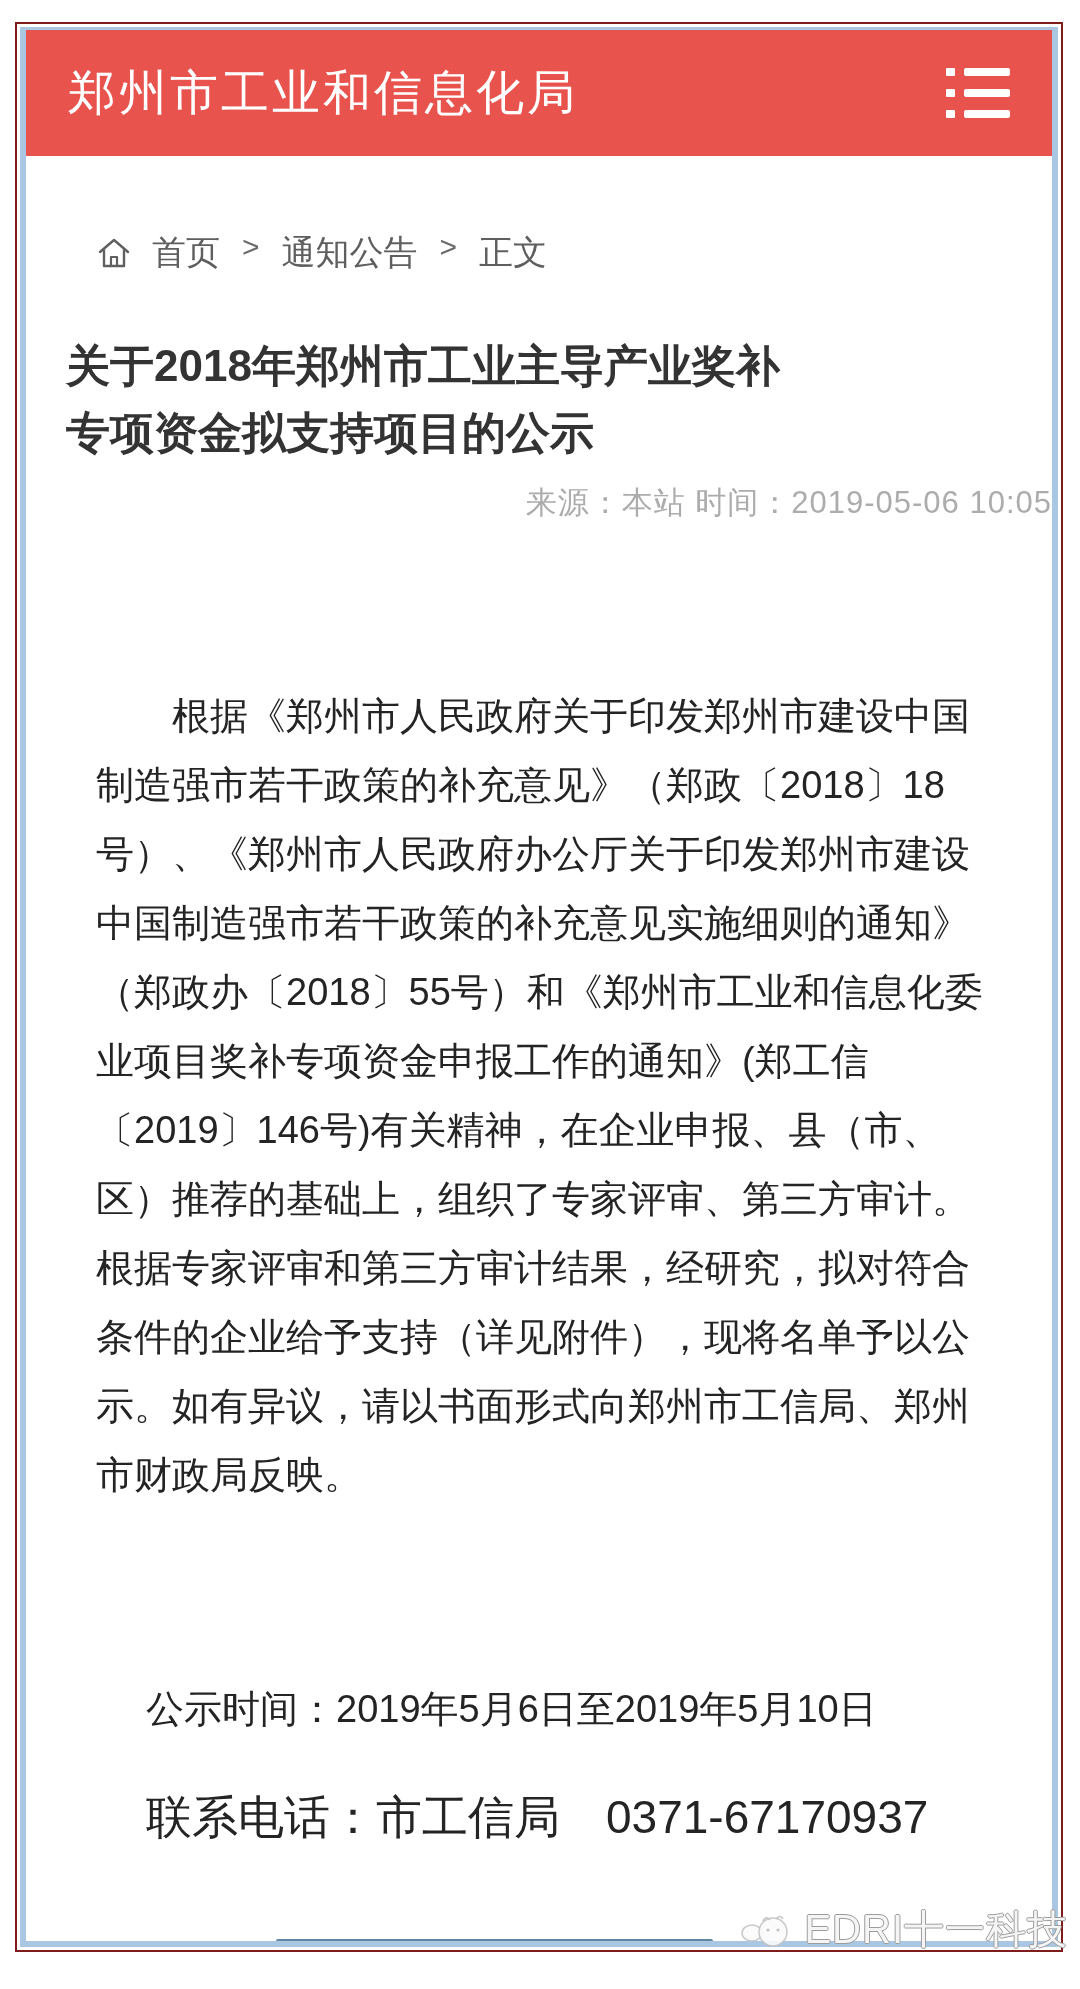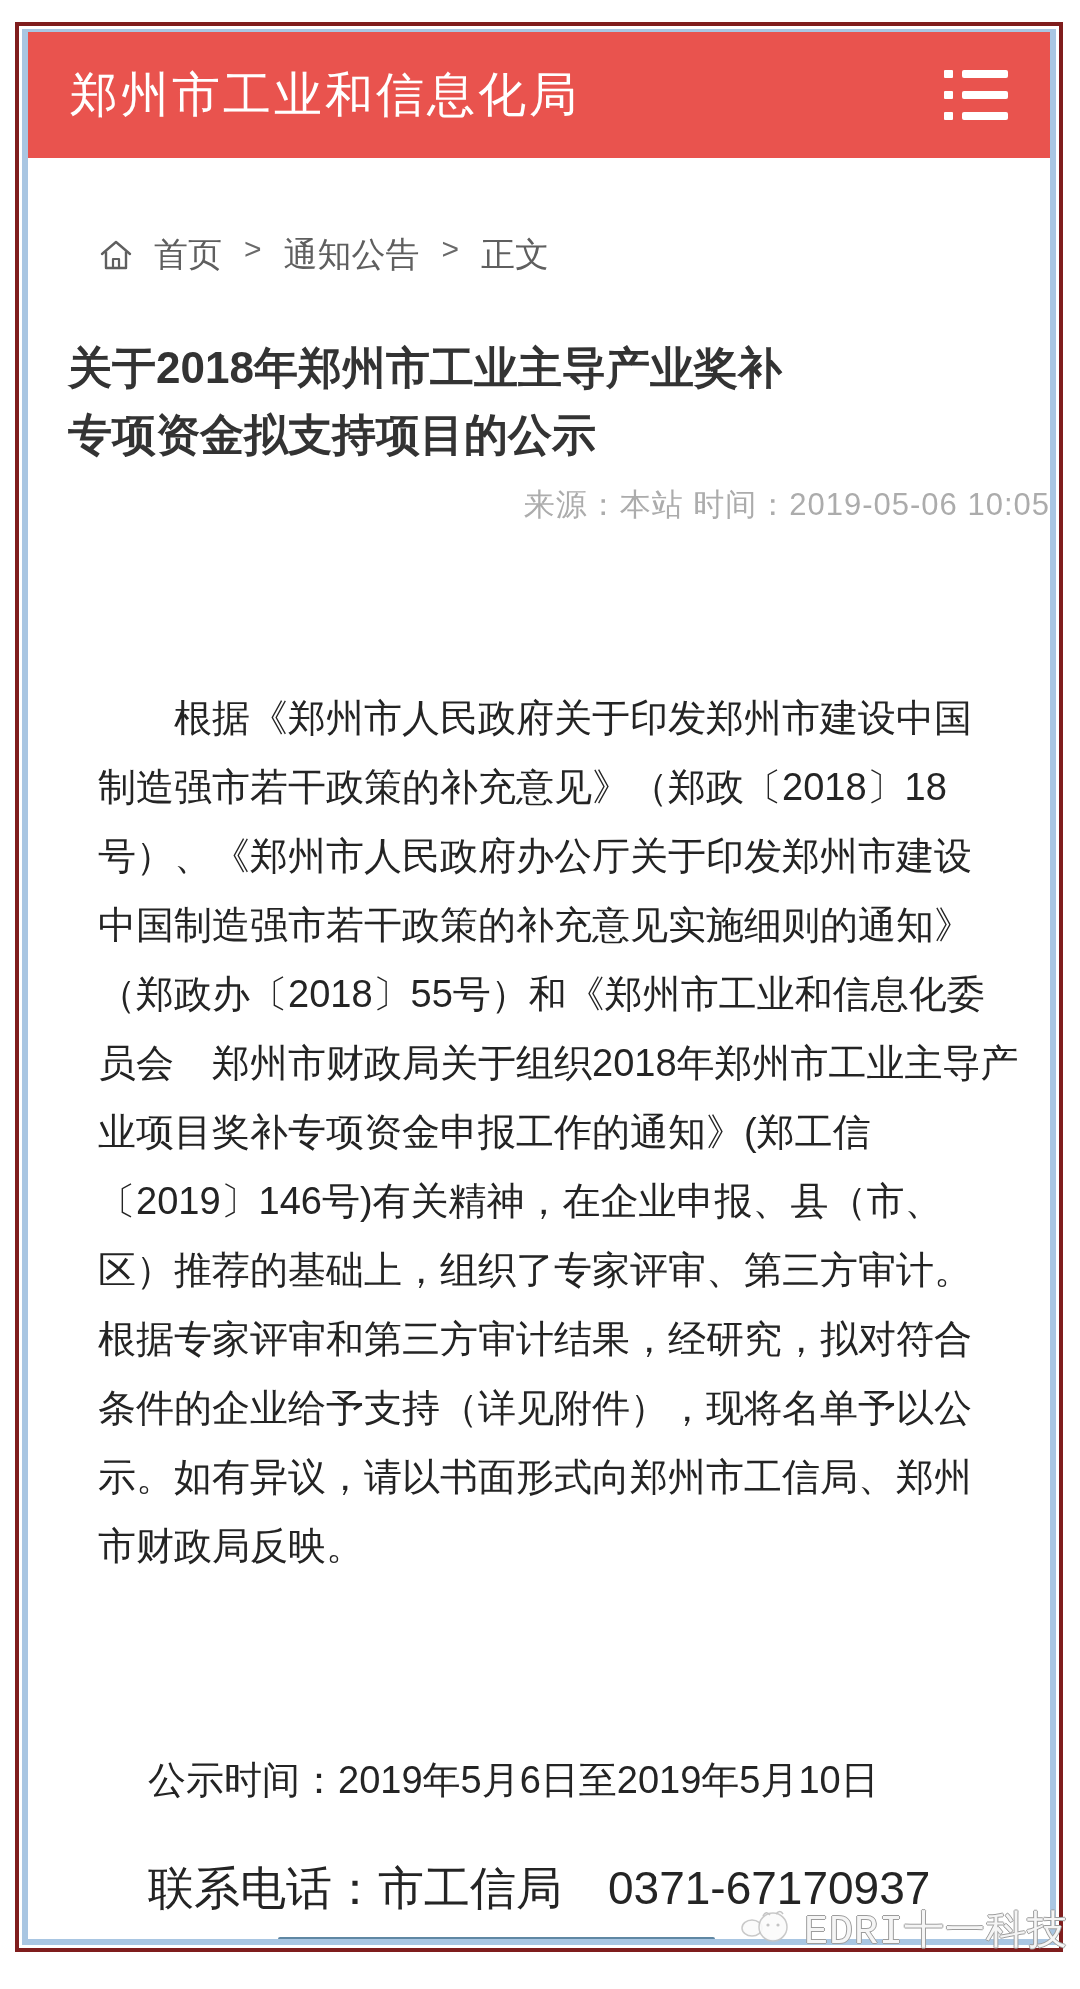--- a/index.html
+++ b/index.html
@@ -5,21 +5,21 @@
   html,body { margin:0; padding:0; background:#ffffff; }
   body {
     width:1080px; height:1989px; position:relative;
     font-family:"Liberation Sans","DejaVu Sans",sans-serif;
     overflow:hidden;
   }
   
   .outer-frame {
     position:absolute; left:15px; top:22px;
     width:1048px; height:1930px; box-sizing:border-box;
-    border:4px solid #7f1d1d; padding:3px; background:#ffffff;
+    border:2px solid #7f1d1d; padding:3px; background:#ffffff;
   }
   .inner-frame {
     width:100%; height:100%; box-sizing:border-box;
     border:6px solid #a9c6e2; border-top-width:3px;
     position:relative; background:#ffffff; overflow:hidden;
   }
   
   .app-header {
     height:126px; background:#e9534e;
     display:flex; align-items:center; justify-content:space-between;
@@ -65,21 +65,21 @@
     line-height:54px; white-space:nowrap;
   }
   
   .hscroll-thumb {
     position:absolute; bottom:-7px; left:250px; width:437px; height:9px;
     background:#5f87a3; border-radius:2px;
   }
   
   .watermark {
     position:absolute; right:12px; top:1902px;
-    display:flex; align-items:flex-start; gap:8px; z-index:5;font-family:Liberation Mono, monospace;
+    display:flex; align-items:flex-end; gap:8px; z-index:5;
   }
   .watermark-text {
     font-size:40px; color:#f5f5f5; letter-spacing:1px; white-space:nowrap;
     text-shadow:1px 0 0 #9c9c9c, -1px 0 0 #9c9c9c, 0 1px 0 #9c9c9c, 0 -1px 0 #9c9c9c;
   }
 </style>
 </head>
 <body>
 
 <div class="outer-frame">
@@ -124,21 +124,20 @@
         <div>专项资金拟支持项目的公示</div>
       </h1>
       <div class="article-meta">来源：本站  时间：2019-05-06 10:05</div>
 
       <div class="article-body">
         <div class="body-line indent">根据《郑州市人民政府关于印发郑州市建设中国</div>
         <div class="body-line">制造强市若干政策的补充意见》（郑政〔2018〕18</div>
         <div class="body-line">号）、《郑州市人民政府办公厅关于印发郑州市建设</div>
         <div class="body-line">中国制造强市若干政策的补充意见实施细则的通知》</div>
         <div class="body-line">（郑政办〔2018〕55号）和《郑州市工业和信息化委</div>
-        <div class="body-line">员会　郑州市财政局关于组织2018年郑州市工业主导产</div>
         <div class="body-line">业项目奖补专项资金申报工作的通知》(郑工信</div>
         <div class="body-line">〔2019〕146号)有关精神，在企业申报、县（市、</div>
         <div class="body-line">区）推荐的基础上，组织了专家评审、第三方审计。</div>
         <div class="body-line">根据专家评审和第三方审计结果，经研究，拟对符合</div>
         <div class="body-line">条件的企业给予支持（详见附件），现将名单予以公</div>
         <div class="body-line">示。如有异议，请以书面形式向郑州市工信局、郑州</div>
         <div class="body-line">市财政局反映。</div>
       </div>
 
       <div class="notice-time">公示时间：2019年5月6日至2019年5月10日</div>

